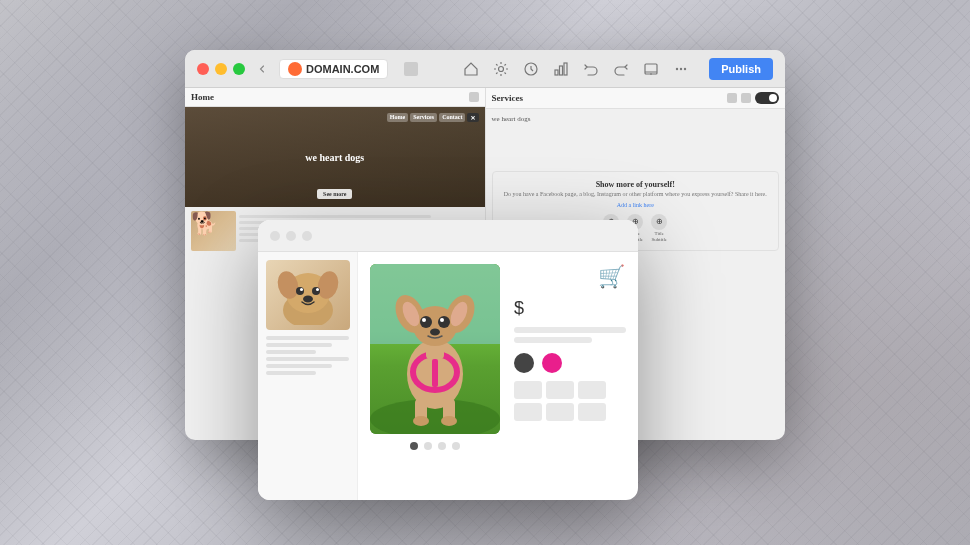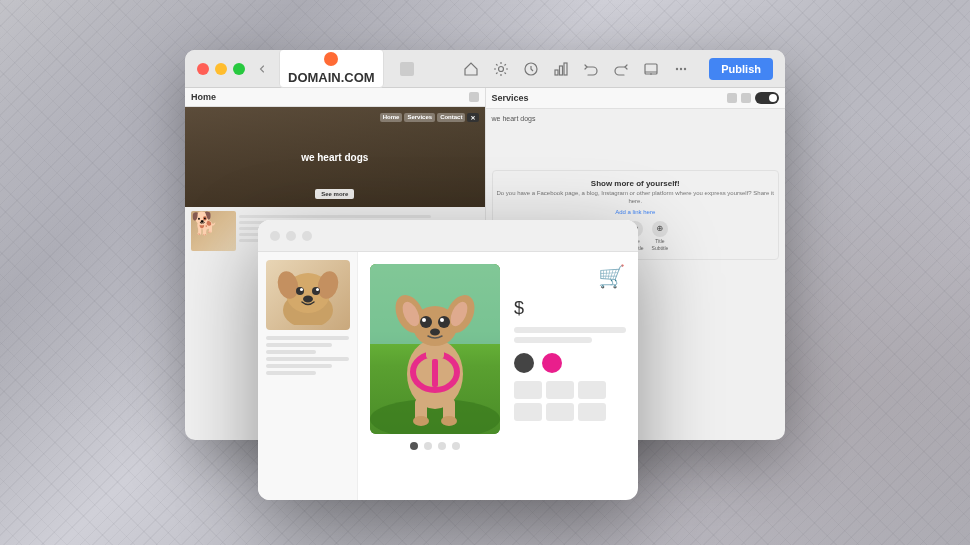--- a/index.html
+++ b/index.html
@@ -94,24 +94,23 @@
     }
 
     .domain-badge {
       display: flex;
       align-items: center;
       gap: 4px;
       background: #fff;
       border: 1px solid #ddd;
       border-radius: 4px;
       padding: 2px 8px;
-      font-size: 13px;
+      font-size: 11px;
       font-weight: 600;
       color: #333;
-      flex-direction: column;
     }
 
     .domain-dot {
       width: 14px;
       height: 14px;
       border-radius: 50%;
       background: #ff6b35;
       display: inline-block;
     }
 
@@ -132,20 +131,21 @@
       font-size: 11px;
       font-weight: 600;
       cursor: pointer;
       margin-left: 8px;
     }
 
     
     .browser-content {
       display: flex;
       height: calc(100% - 38px);
+      font-family: Liberation Serif, serif;
     }
 
     
     .panel {
       flex: 1;
       border-right: 1px solid #ddd;
       overflow: hidden;
       font-size: 8px;
       color: #333;
     }

